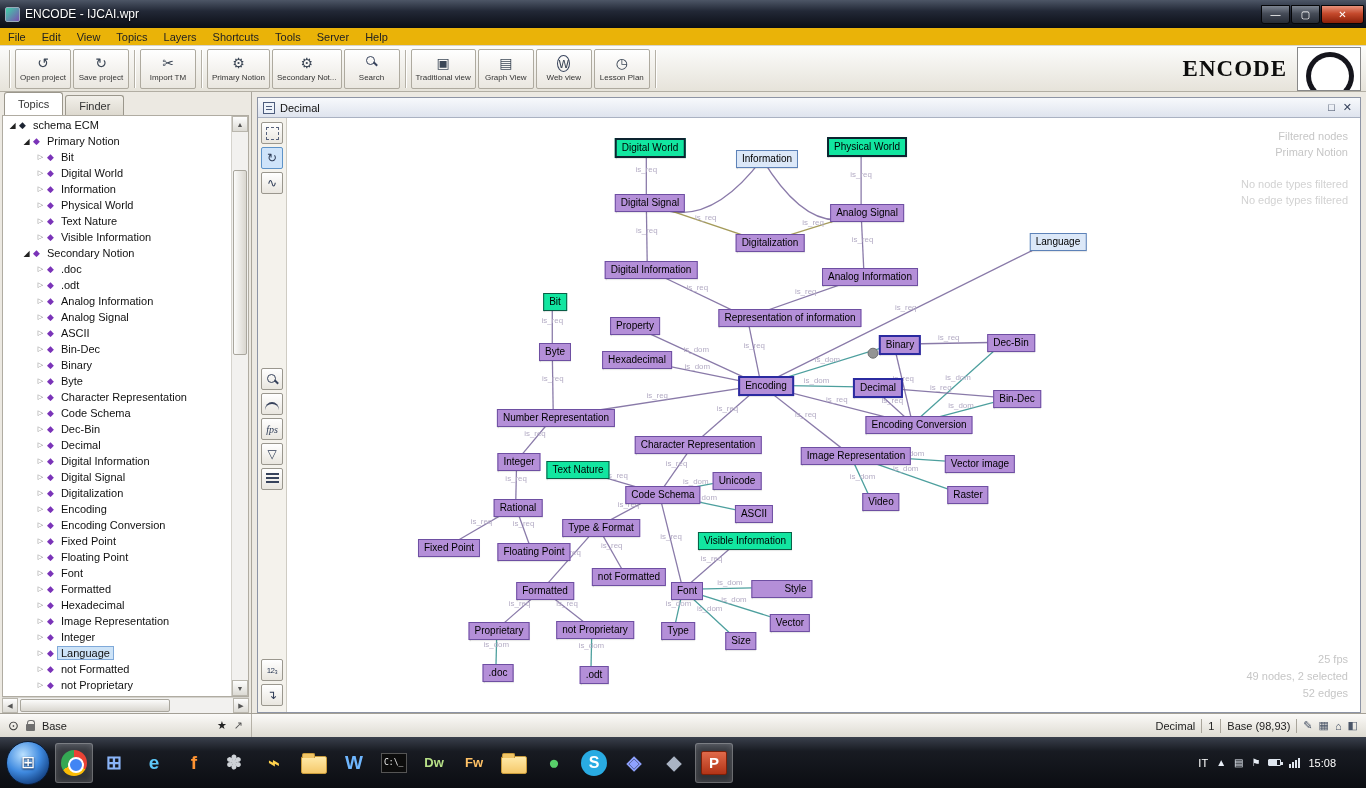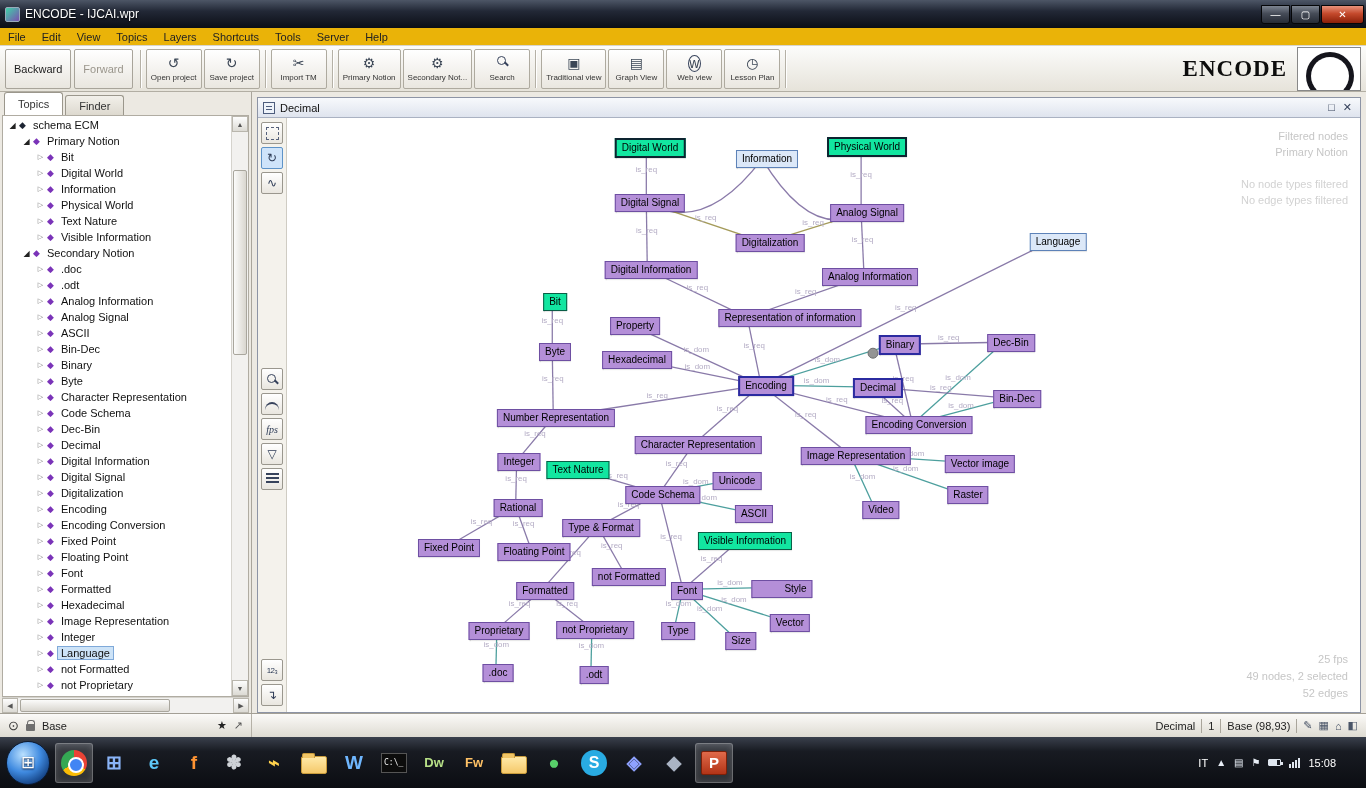--- a/index.html
+++ b/index.html
@@ -142,24 +142,20 @@
       <div class="menu-item">View</div>
       <div class="menu-item">Topics</div>
       <div class="menu-item">Layers</div>
       <div class="menu-item">Shortcuts</div>
       <div class="menu-item">Tools</div>
       <div class="menu-item">Server</div>
       <div class="menu-item">Help</div>
     </div>
 
   <div class="toolbar">
-    <span id="tb-nav" style="display:flex">
-        <div class="nav-btn">Backward</div>
-        <div class="nav-btn disabled">Forward</div>
-      </span>
     <span id="tb-groups" style="display:flex;align-items:center">
         <div class="tb-sep"></div>
         <div class="tb-btn">
           <span class="ic">↺</span>
           <span>Open project</span>
         </div>
         <div class="tb-btn">
           <span class="ic">↻</span>
           <span>Save project</span>
         </div>
@@ -575,21 +571,21 @@
                 <div class="node secondary sel-blue" style="left: 613px; top: 227px;">Binary</div>
                 <div class="node secondary sel-blue" style="left: 591px; top: 270px;">Decimal</div>
                 <div class="node secondary" style="left: 724px; top: 225px;">Dec-Bin</div>
                 <div class="node secondary" style="left: 730px; top: 281px;">Bin-Dec</div>
                 <div class="node secondary" style="left: 632px; top: 307px;">Encoding Conversion</div>
                 <div class="node secondary" style="left: 269px; top: 300px;">Number Representation</div>
                 <div class="node secondary" style="left: 411px; top: 327px;">Character Representation</div>
                 <div class="node secondary" style="left: 569px; top: 338px;">Image Representation</div>
                 <div class="node secondary" style="left: 693px; top: 346px;">Vector image</div>
                 <div class="node secondary" style="left: 681px; top: 377px;">Raster</div>
-                <div class="node secondary" style="left: 594px; top: 392px;">Video</div>
+                <div class="node secondary" style="left: 594px; top: 384px;">Video</div>
                 <div class="node secondary" style="left: 232px; top: 344px;">Integer</div>
                 <div class="node primary" style="left: 291px; top: 352px;">Text Nature</div>
                 <div class="node secondary" style="left: 450px; top: 363px;">Unicode</div>
                 <div class="node secondary" style="left: 376px; top: 377px;">Code Schema</div>
                 <div class="node secondary" style="left: 467px; top: 396px;">ASCII</div>
                 <div class="node secondary" style="left: 231px; top: 390px;">Rational</div>
                 <div class="node secondary" style="left: 314px; top: 410px;">Type &amp; Format</div>
                 <div class="node primary" style="left: 458px; top: 423px;">Visible Information</div>
                 <div class="node secondary" style="left: 162px; top: 430px;">Fixed Point</div>
                 <div class="node secondary" style="left: 247px; top: 434px;">Floating Point</div>

